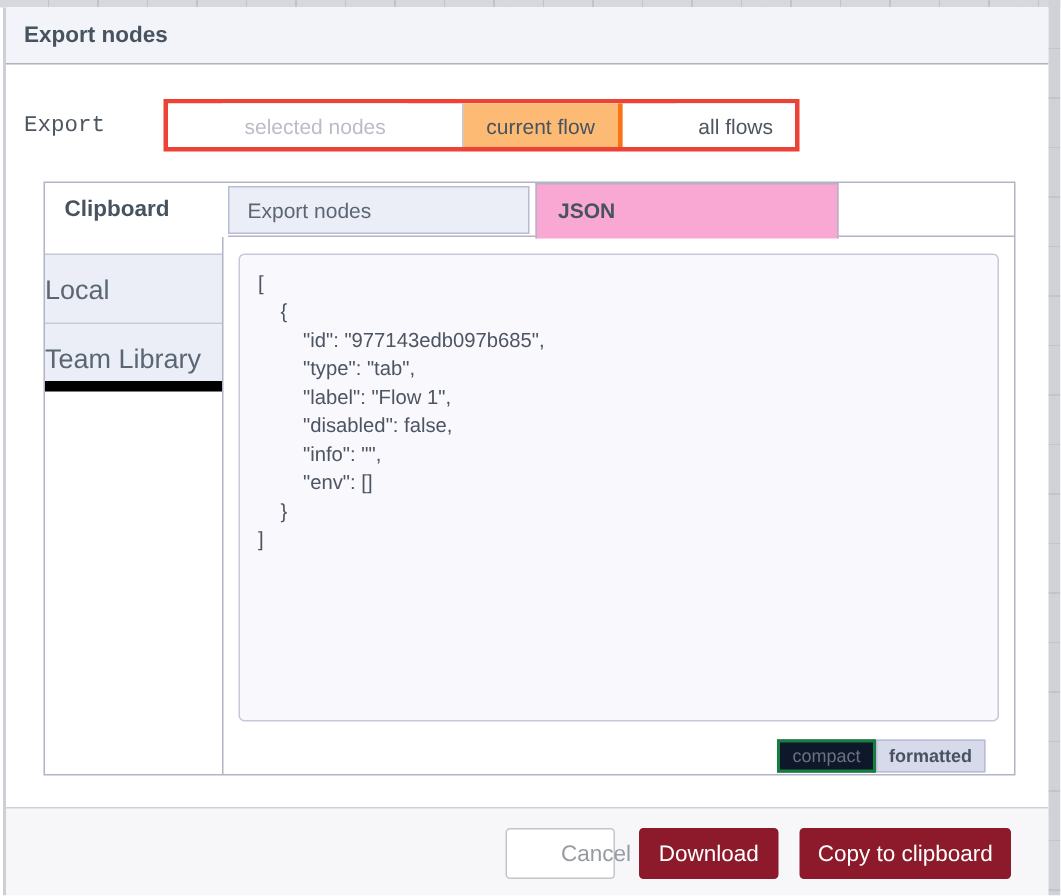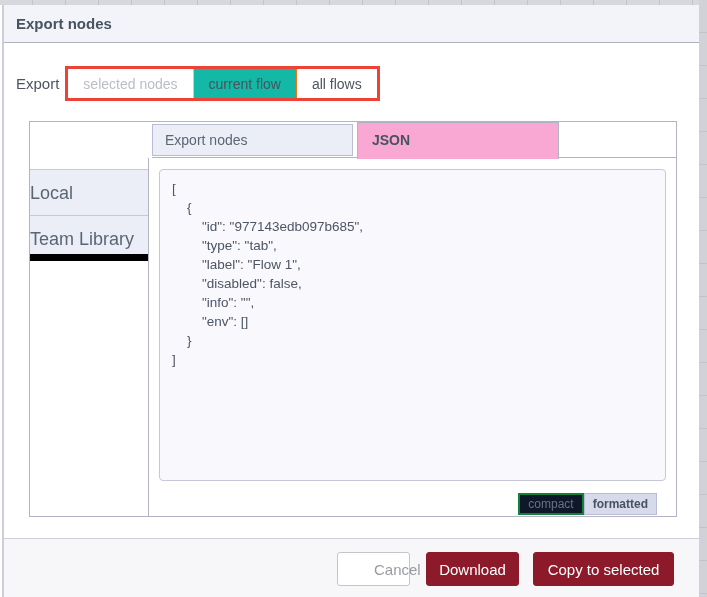--- a/index.html
+++ b/index.html
@@ -28,29 +28,29 @@
     position: absolute; left: 0; top: 0; right: 0; height: 38px;
     background: #f3f3fa; border-bottom: 1px solid #b2b2bc;
     display: flex; align-items: center; padding-left: 12px;
   }
   .dlg-title { font-size: 15px; font-weight: bold; color: #47535e; }
 
   .export-row {
     position: absolute; left: 12px; top: 61px;
     display: flex; align-items: center;
   }
-  .export-label { font-size: 15px; color: #4d5560; margin-right: 6px; }
+  .export-label { font-size: 15px; color: #4d5560; margin-right: 39px; font-family: Liberation Mono, monospace; }
   .annotation { border: 3px solid #ee4237; display: inline-flex; }
   .btn-group { display: flex; background: #ffffff; }
   .tgl {
     height: 29px; padding: 0 15px; font-family: "Liberation Sans", sans-serif;
-    font-size: 14px; background: #ffffff; border: none; color: #4d5560; cursor: pointer;
+    font-size: 14px; background: #ffffff; border: none; color: #4d5560; cursor: pointer; margin-left: 36px;
   }
   .tgl.disabled { color: #b9bdc7; }
-  .tgl.selected { background: #14b8a6; border-left: 1px solid #c7cada; border-right: 1px solid #f97316; color: #47535e; }
+  .tgl.selected { background: #fdba74; border-left: 1px solid #c7cada; border-right: 3px solid #f97316; color: #47535e; }
 
   .panel {
     position: absolute; left: 25px; top: 116px; width: 648px; height: 396px;
     border: 1px solid #b3b3c3; background: #ffffff;
   }
   .tab-row { position: absolute; left: 0; top: 0; right: 0; height: 36px; }
   .tab-row-border { position: absolute; left: 122px; right: 0; top: 35px; height: 1px; background: #b3b3c3; }
   .clipboard-label {
     position: absolute; left: 13px; top: 0; line-height: 36px;
     font-size: 15px; font-weight: bold; color: #47535e;
@@ -122,20 +122,21 @@
         <div class="btn-group">
           <button class="tgl disabled">selected nodes</button>
           <button class="tgl selected">current flow</button>
           <button class="tgl">all flows</button>
         </div>
       </div>
     </div>
 
     <div class="panel">
       <div class="tab-row">
+        <span class="clipboard-label">Clipboard</span>
         <div class="tab-row-border"></div>
         <div class="tab inactive">Export nodes</div>
         <div class="tab active">JSON</div>
       </div>
 
       <div class="sidebar">
         <div class="side-item">Local</div>
         <div class="side-item">Team Library</div>
       </div>
 
@@ -152,17 +153,17 @@
 
       <div class="fmt-group">
         <button class="fmt">compact</button>
         <button class="fmt selected">formatted</button>
       </div>
     </div>
 
     <div class="footer">
       <button class="btn-cancel">Cancel</button>
       <button class="btn-primary btn-download">Download</button>
-      <button class="btn-primary btn-copy">Copy to selected</button>
+      <button class="btn-primary btn-copy">Copy to clipboard</button>
     </div>
 
   </div>
 </div>
 
 </body></html>

